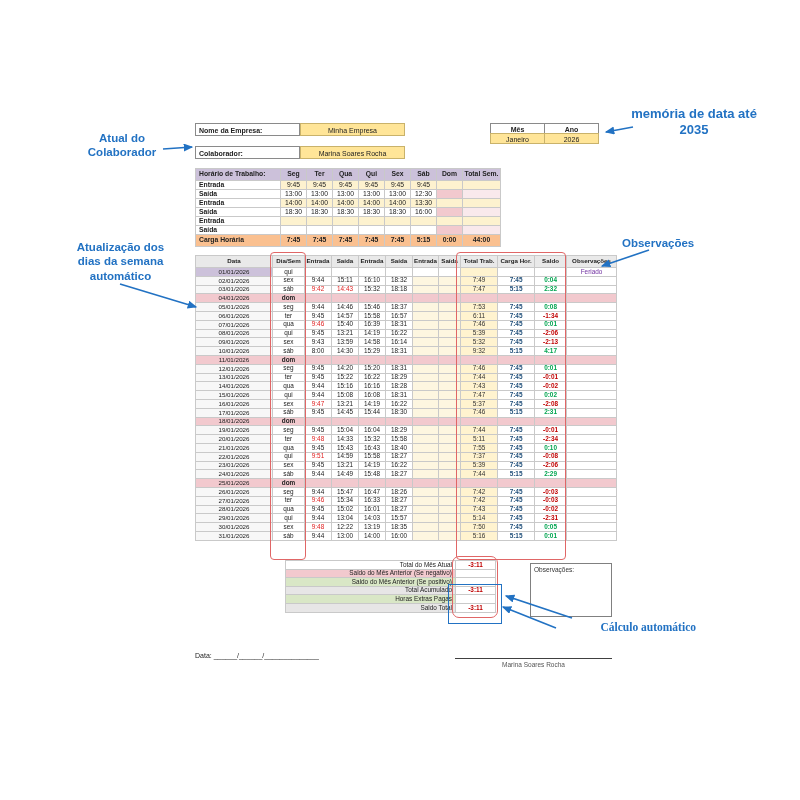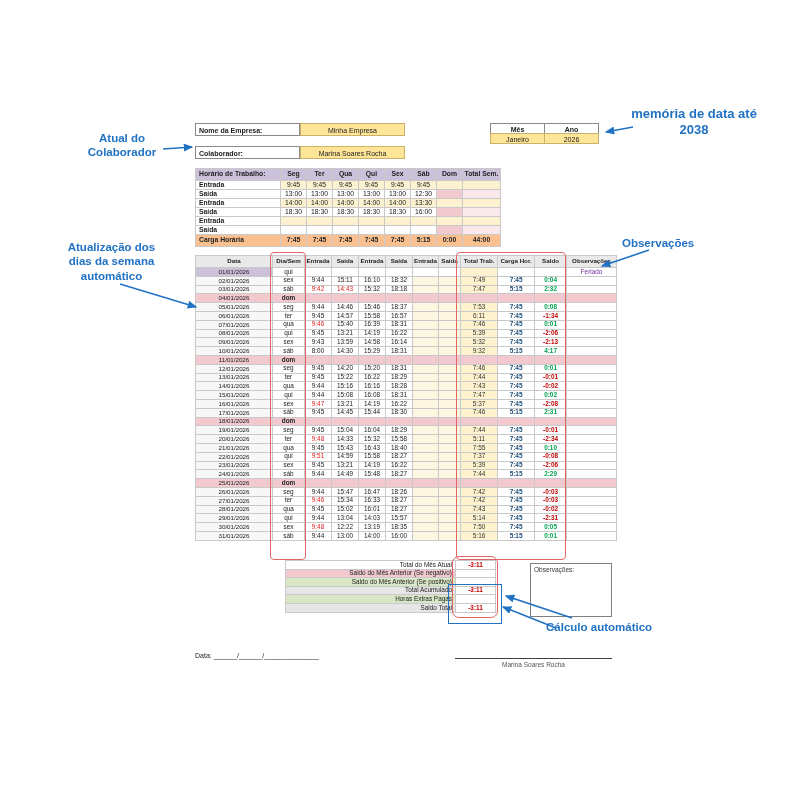--- a/index.html
+++ b/index.html
@@ -88,24 +88,24 @@
   .notes-box { border: 1px solid #808080; background: #fff; }
   .notes-label { font-size: 6.5px; padding: 2px 0 0 3px; text-align: left; color: #333; }
   .date-field { font-size: 7px; color: #222; }
   .sig-line { border-top: 1px solid #404040; text-align: center; }
   .sig-name { font-size: 6.5px; color: #555; padding-top: 2px; }
 </style>
 </head>
 <body>
 
 <div class="abs callout" style="left:80px; top:131px; width:84px;">Atual do Colaborador</div>
-<div class="abs callout" style="left:620px; top:106px; width:148px; font-size:13px;">memória de data até 2038</div>
-<div class="abs callout" style="left:55px; top:240px; width:113px;">Atualização dos dias da semana automático</div>
+<div class="abs callout" style="left:620px; top:106px; width:148px; font-size:13px;">memória de data até 2035</div>
+<div class="abs callout" style="left:64px; top:240px; width:113px;">Atualização dos dias da semana automático</div>
 <div class="abs callout" style="left:622px; top:236px; width:100px; text-align:left;">Observações</div>
-<div class="abs callout" style="left:546px; top:620px; width:150px; text-align:left;">Cálculo automático</div>
+<div class="abs callout" style="left:546px; top:620px; width:150px; text-align:right;font-family:Liberation Serif, serif;">Cálculo automático</div>
 
 <div class="abs" style="left:195px; top:123px;">
   <div class="info-row">
     <div class="info-label">Nome da Empresa:</div>
     <div class="info-value">Minha Empresa</div>
   </div>
   <div class="info-row" style="margin-top:10px;">
     <div class="info-label">Colaborador:</div>
     <div class="info-value">Marina Soares Rocha</div>
   </div>

